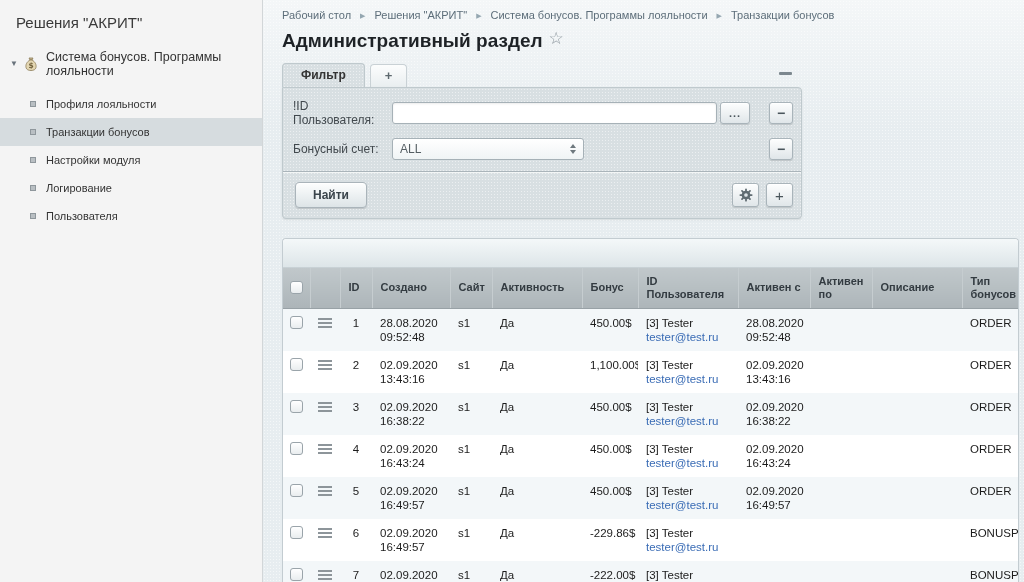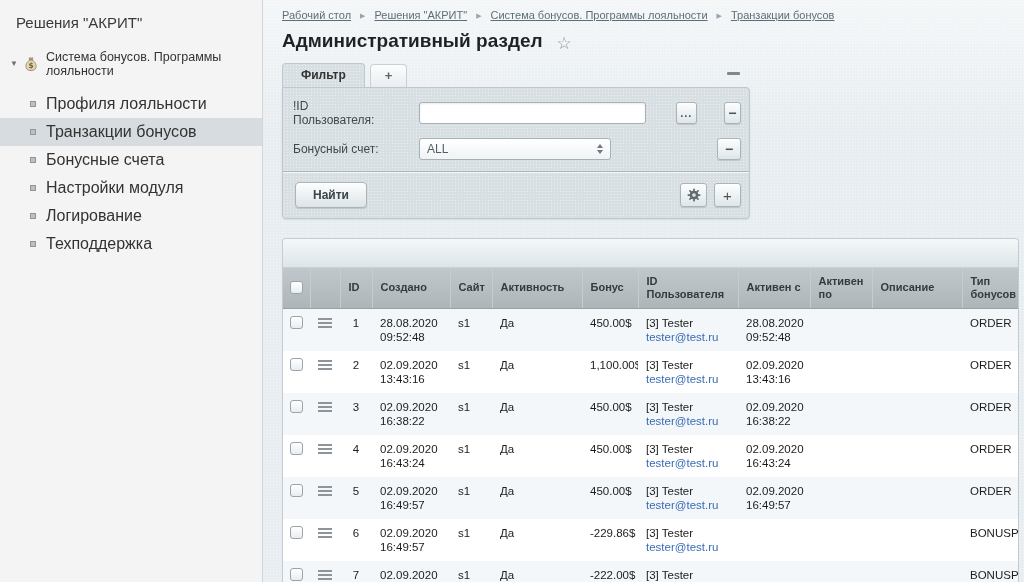--- a/index.html
+++ b/index.html
@@ -6,49 +6,49 @@
   body{width:1024px;height:582px;overflow:hidden;font-family:"Liberation Sans",sans-serif;background:#fff;}
   .app{display:flex;width:1024px;height:582px;}
 
   
   .sidebar{width:263px;min-width:263px;background:#f4f4f4;border-right:1px solid #d2d6d8;box-sizing:border-box;}
   .sb-title{font-size:15px;color:#3a3a3a;padding:14px 0 0 16px;}
   .tree-root{display:flex;align-items:center;padding:19px 0 0 10px;font-size:12.5px;color:#333;cursor:pointer;}
   .tri{font-size:8px;color:#68727b;margin-right:5px;line-height:1;}
   .bag{margin-right:7px;display:inline-flex;}
   .sb-items{margin-top:12px;}
-  .sb-item{display:flex;align-items:center;height:28px;padding-left:30px;font-size:16px;color:#333;cursor:pointer;}
+  .sb-item{display:flex;align-items:center;height:28px;padding-left:30px;font-size:11px;color:#333;cursor:pointer;}
   .sb-item.selected{background:#d6dcdf;}
   .bullet{width:6px;height:6px;background:#b9bfc3;border:1px solid #8f979c;margin-right:10px;box-sizing:border-box;flex:none;}
 
   
   .content{flex:1;position:relative;overflow:hidden;
     background-color:#e7edf0;
     background-image:linear-gradient(180deg,rgba(255,255,255,.55),rgba(255,255,255,0) 130px),
       radial-gradient(rgba(255,255,255,.55) 1px,rgba(0,0,0,0) 1px);
     background-size:100% 100%,3px 3px;}
   .content-inner{padding:6px 0 0 19px;}
 
   .breadcrumb{display:flex;align-items:center;gap:9px;font-size:11px;color:#5d6e7a;padding-top:3px;}
-  .bc-item{cursor:pointer;white-space:nowrap;text-decoration:underline;}
+  .bc-item{cursor:pointer;white-space:nowrap;}
   .bc-sep{font-size:7px;color:#95a7b1;line-height:1;}
 
-  .title-row{display:flex;align-items:flex-end;gap:14px;margin:9px 0 12px;}
+  .title-row{display:flex;align-items:flex-start;gap:6px;margin:9px 0 12px;}
   .page-title{font-size:19px;font-weight:bold;color:#1e2226;margin:0;}
   .star{font-size:17px;color:#8d979e;cursor:pointer;line-height:1;}
 
   
-  .filter-wrap{width:468px;position:relative;}
+  .filter-wrap{width:520px;position:relative;}
   .filter-min{position:absolute;right:10px;top:8px;width:13px;height:3px;background:#7d888f;border-radius:1px;cursor:pointer;}
   .dotbg{background-color:#d8dfe2;background-image:radial-gradient(rgba(255,255,255,.5) 1px,rgba(0,0,0,0) 1px);background-size:3px 3px;}
   .filter-tabs{display:flex;align-items:flex-end;height:23px;}
   .tab-active{border:1px solid #bfc9cd;border-bottom:none;border-radius:4px 4px 0 0;padding:4px 18px 5px;font-size:12px;font-weight:bold;color:#333;position:relative;z-index:2;cursor:pointer;}
   .tab-plus{background:linear-gradient(#fcfdfd,#e9eef0);border:1px solid #c9d1d5;border-bottom:none;border-radius:4px 4px 0 0;padding:3px 14px 4px;margin-left:5px;color:#5d686e;font-size:13px;font-weight:bold;cursor:pointer;}
   .filter-panel{border:1px solid #bfc9cd;border-radius:0 4px 4px 4px;padding:11px 8px 0 10px;position:relative;z-index:1;box-shadow:0 1px 2px rgba(0,0,0,.08);box-sizing:border-box;}
-  .f-row{display:flex;align-items:center;margin-bottom:11px;gap:27px;}
+  .f-row{display:flex;align-items:center;margin-bottom:11px;}
   .f-label{width:99px;font-size:12px;color:#42494e;flex:none;}
   .f-input{width:313px;height:18px;border:1px solid #a6b1b7;border-radius:3px;background:#fff;box-shadow:inset 0 1px 2px rgba(0,0,0,.08);padding:1px 5px;font-size:12px;font-family:inherit;color:#333;outline:none;}
   .btn-sm{height:22px;background:linear-gradient(#fdfefe,#e0e6e9);border:1px solid #a9b4ba;border-radius:3px;box-shadow:0 1px 1px rgba(0,0,0,.12),inset 0 1px 0 #fff;font-size:11px;color:#4a555c;display:flex;align-items:center;justify-content:center;cursor:pointer;box-sizing:border-box;}
   .dots-btn{width:30px;margin-left:3px;letter-spacing:1px;font-weight:bold;}
   .minus-btn{width:24px;margin-left:auto;font-size:14px;font-weight:bold;}
   .f-select{width:192px;height:22px;display:flex;align-items:center;justify-content:space-between;padding:0 7px;background:linear-gradient(#ffffff,#f0f4f5);border:1px solid #a6b1b7;border-radius:3px;font-size:12px;color:#555e63;cursor:pointer;box-sizing:border-box;}
   .updown{display:flex;flex-direction:column;gap:2px;}
   .updown i{width:0;height:0;border-left:3px solid transparent;border-right:3px solid transparent;}
   .updown .up{border-bottom:4px solid #6e787e;}
   .updown .dn{border-top:4px solid #6e787e;}
@@ -99,38 +99,34 @@
         <span class="bullet"></span>
         <span class="sb-label">Профиля лояльности</span>
       </div>
 
       <div class="sb-item selected">
         <span class="bullet"></span>
         <span class="sb-label">Транзакции бонусов</span>
       </div>
 
 
-      <div class="sb-item">
-        <span class="bullet"></span>
-        <span class="sb-label">Бонусные счета</span>
-      </div>
 
       <div class="sb-item">
         <span class="bullet"></span>
         <span class="sb-label">Настройки модуля</span>
       </div>
 
       <div class="sb-item">
         <span class="bullet"></span>
         <span class="sb-label">Логирование</span>
       </div>
 
       <div class="sb-item">
         <span class="bullet"></span>
-        <span class="sb-label">Техподдержка</span>
+        <span class="sb-label">Пользователя</span>
       </div>
     </div>
 
   </aside>
 
   <main class="content">
     <div class="content-inner">
 
       <div class="breadcrumb" id="breadcrumb">
           <span class="bc-item">Рабочий стол</span>

